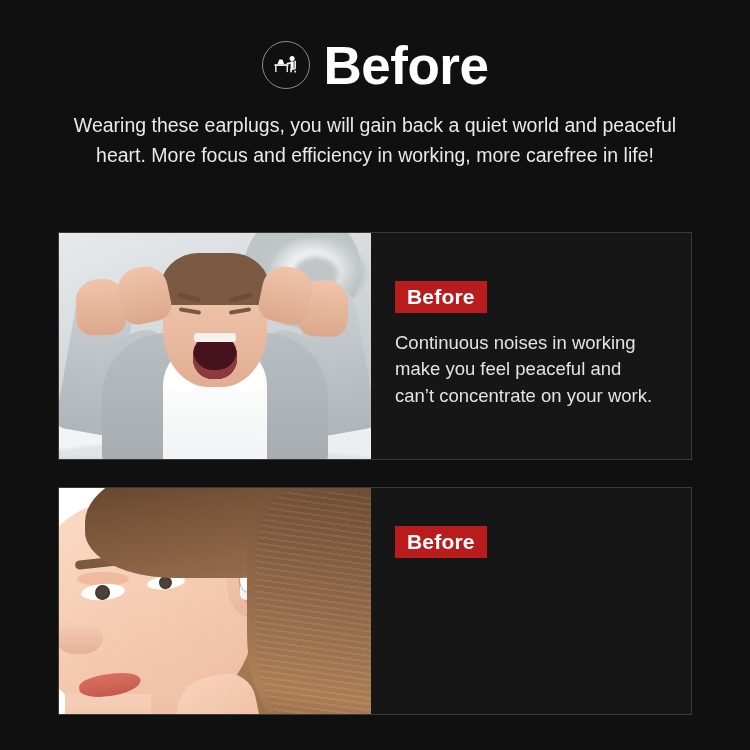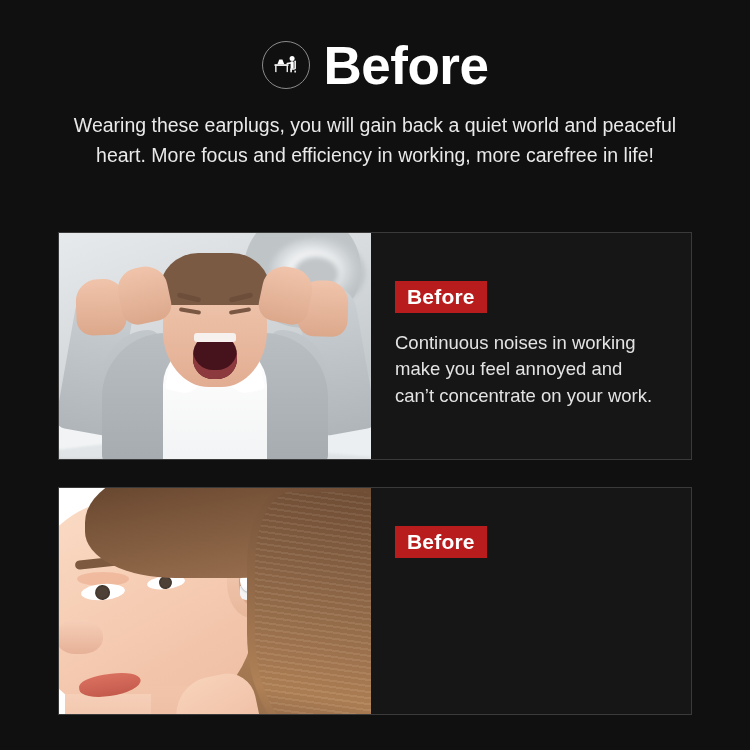--- a/index.html
+++ b/index.html
@@ -432,21 +432,21 @@
           <div class="pb-eyeL"></div>
           <div class="pb-eyeR"></div>
           <div class="pb-mouth"></div>
           <div class="pb-teeth"></div>
           <div class="pb-handL"></div>
           <div class="pb-handR"></div>
         </div>
       </div>
       <div class="panel-body">
         <span class="badge">Before</span>
-        <p class="panel-text">Continuous noises in working make you feel annoyed and can’t concentrate on your work.</p>
+        <p class="panel-text">Continuous noises in working make you feel peaceful and can’t concentrate on your work.</p>
       </div>
     </div>
 
     <div class="panel panel--after">
       <div class="panel-photo">
         <div class="photo-after">
           <div class="pa-bg"></div>
           <div class="pa-hairback"></div>
           <div class="pa-face"></div>
           <div class="pa-neck"></div>

